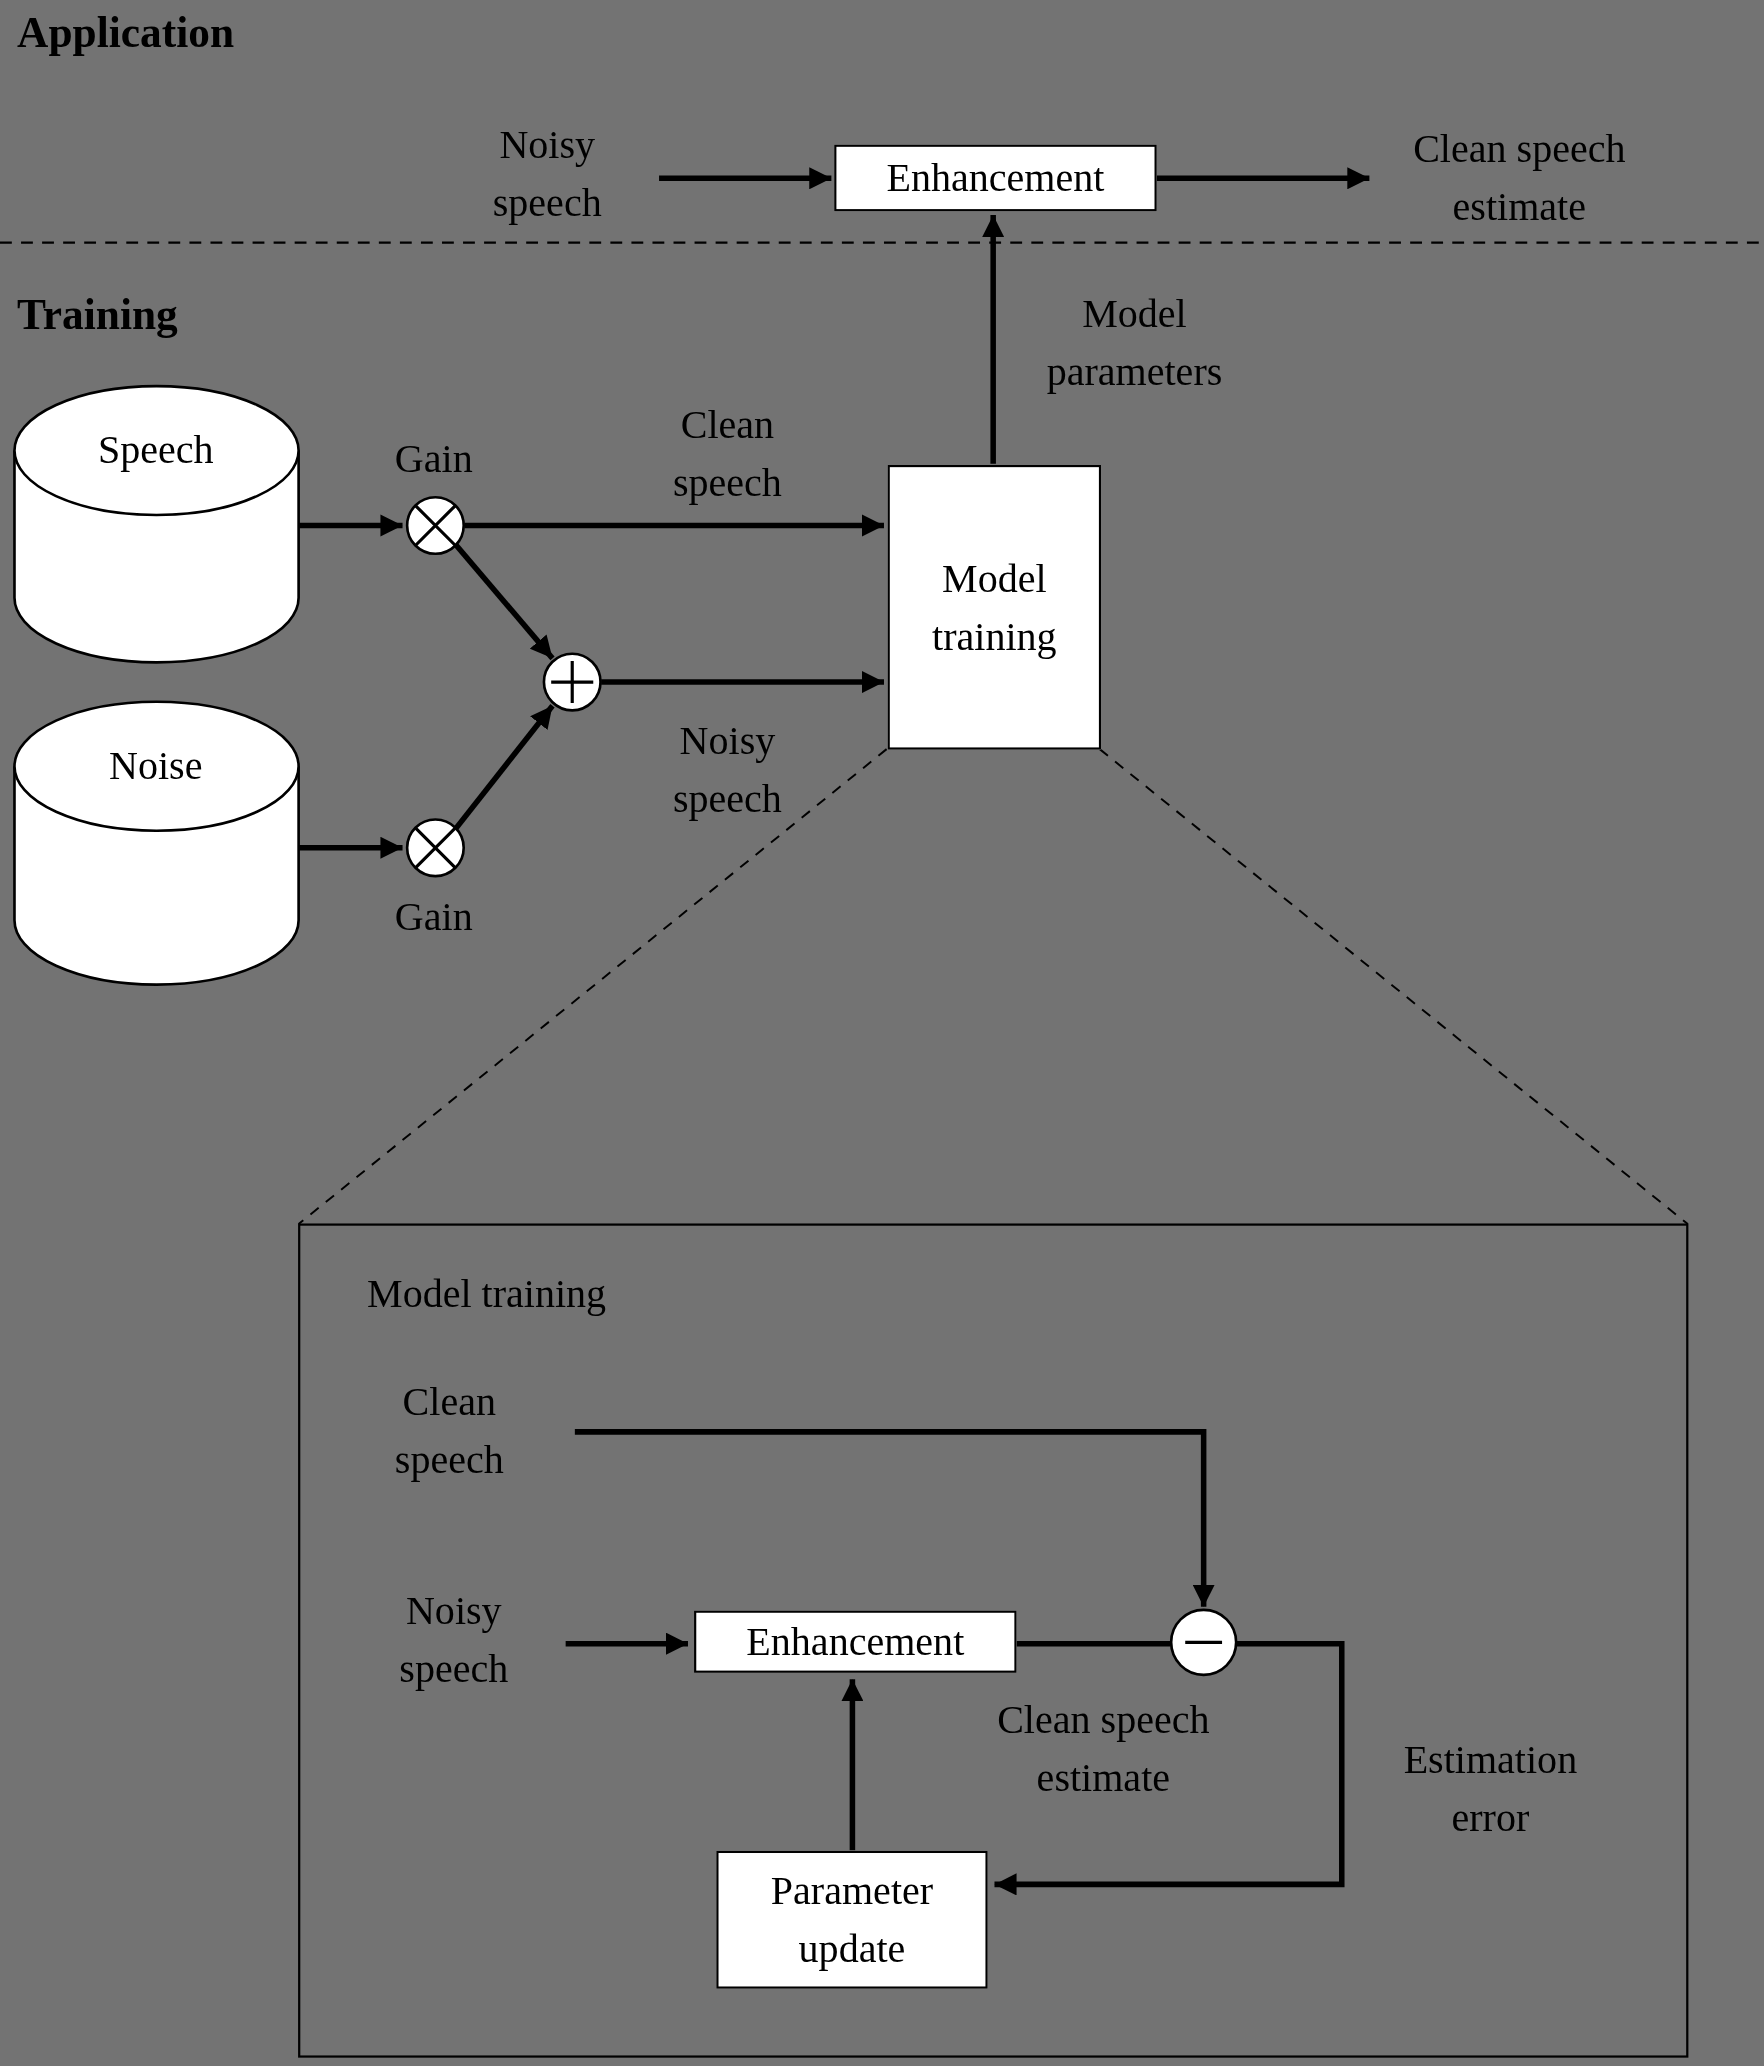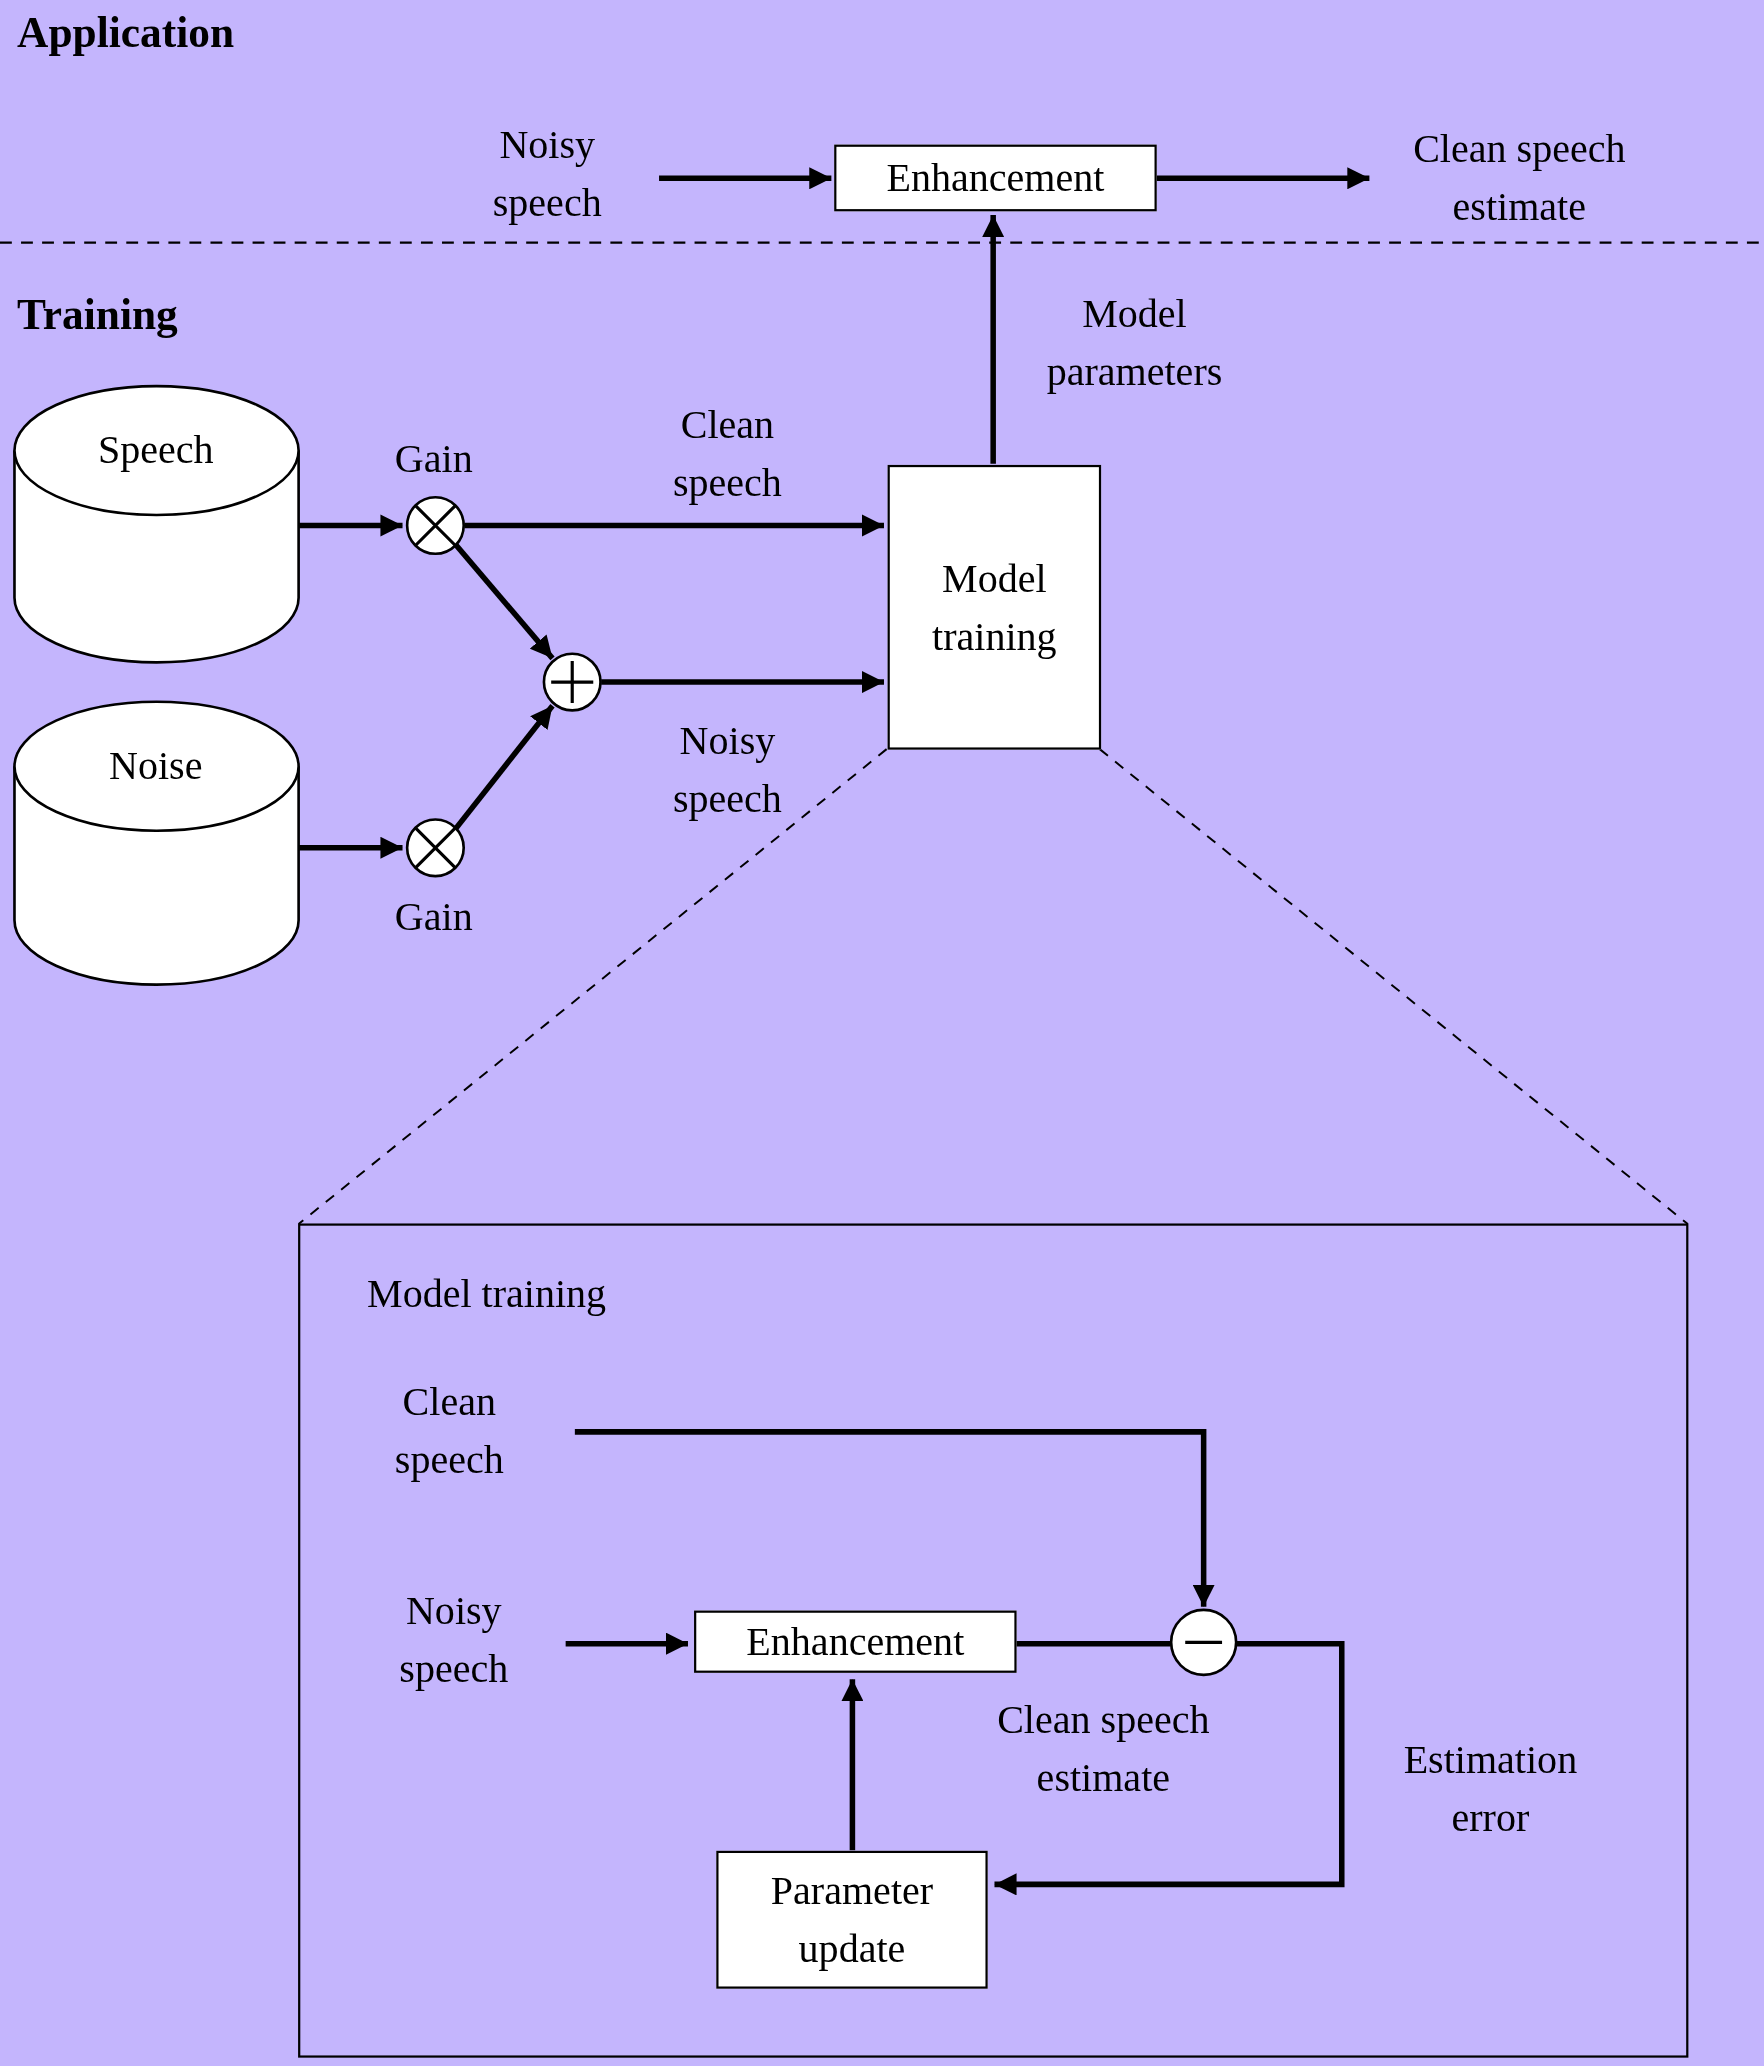--- a/index.html
+++ b/index.html
@@ -1,20 +1,20 @@
 <!DOCTYPE html>
 <html style="font-size:9.5px"><head>
 <meta charset="utf-8">
 <style>
   * { box-sizing: border-box; }
   html, body { margin: 0; padding: 0; background: #ffffff; }
   .canvas {
     position: relative;
     width: 1765px; height: 2066px;
-    background: #c4b5fd;
+    background: #737373;
     overflow: hidden;
     color: #000;
     font-family: "Liberation Serif", "DejaVu Serif", serif;
   }
   .stage {
     position: absolute; left: 0; top: 0;
     width: 793px; height: 929px;
     transform: scale(2.2245);
     transform-origin: 0 0;
   }

